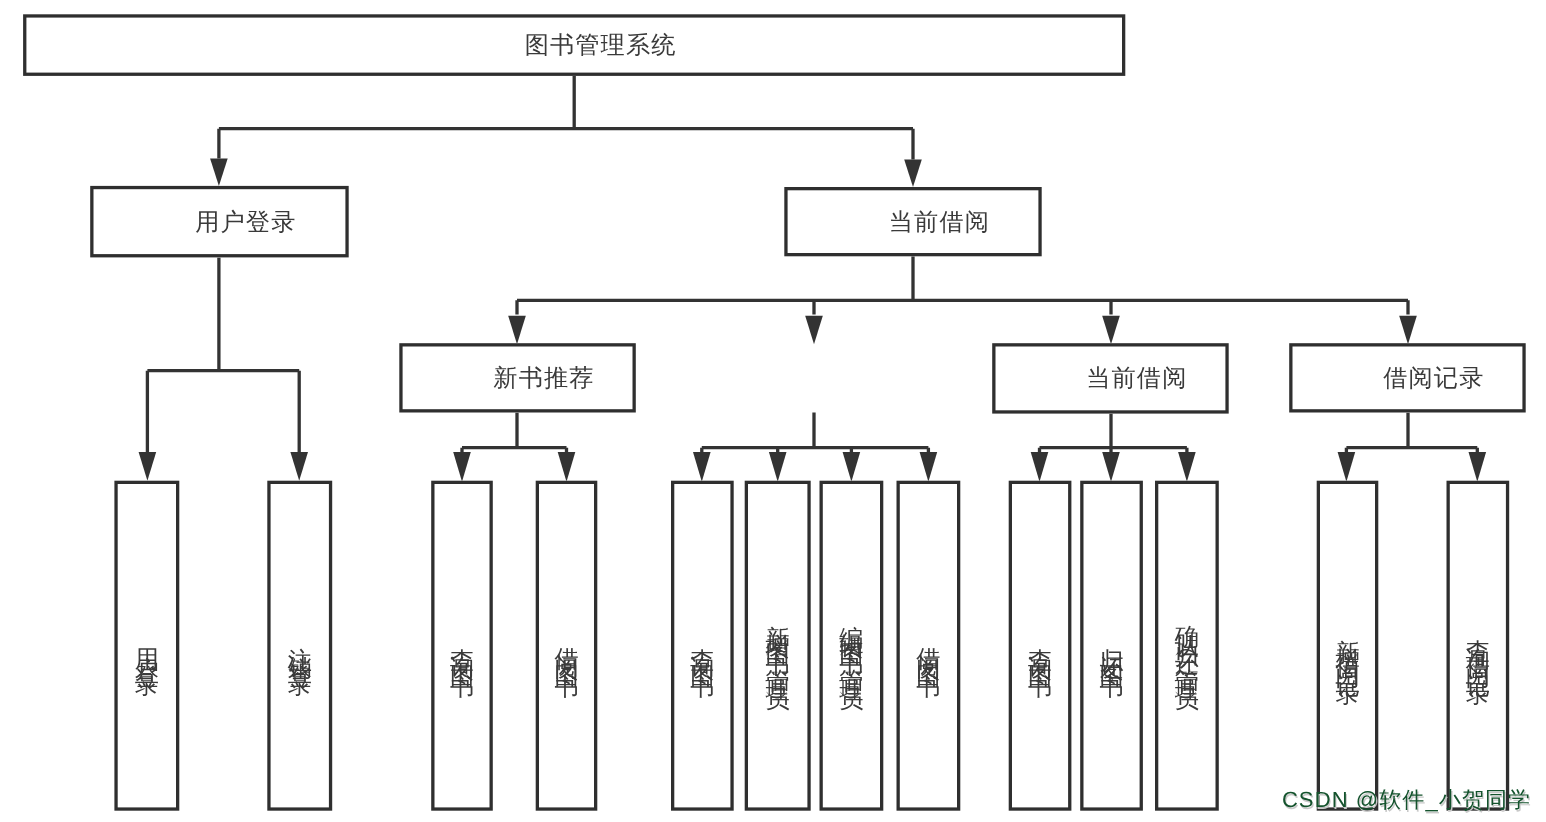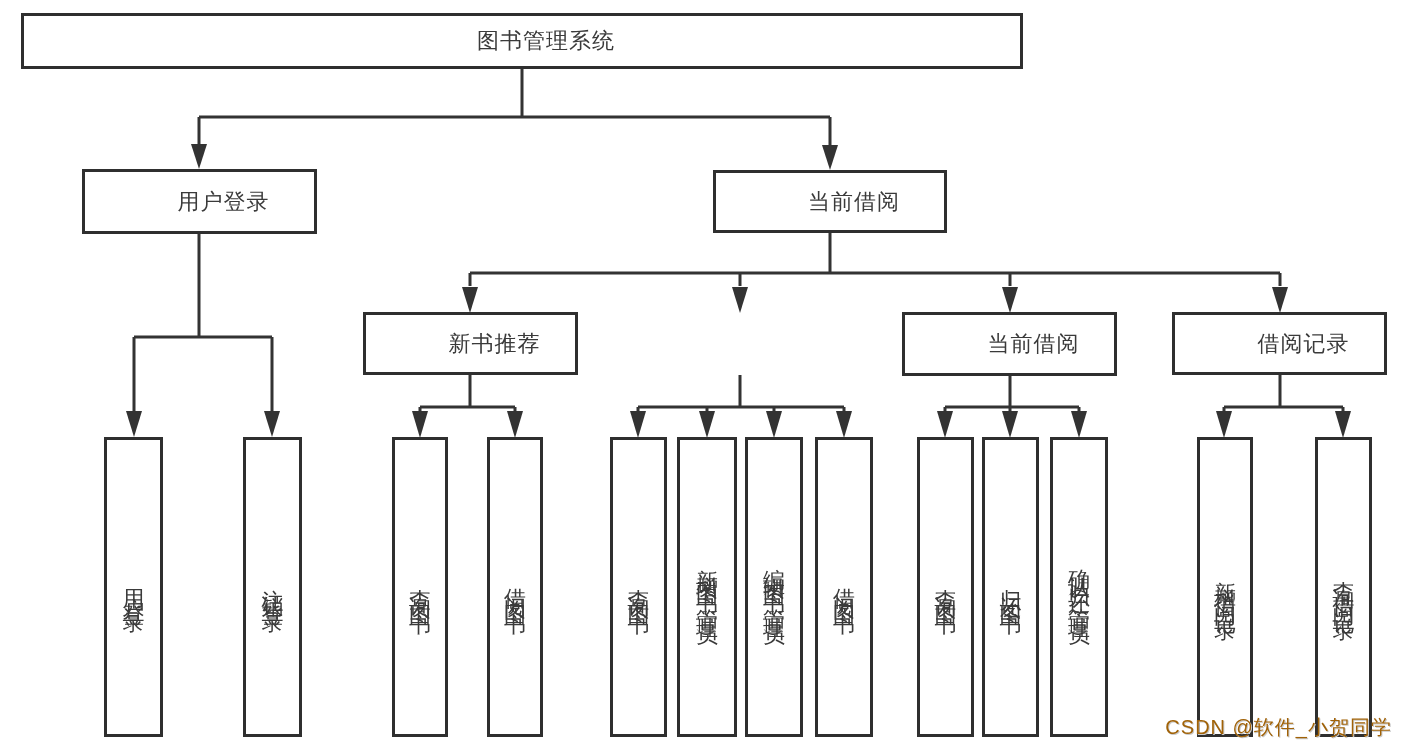--- a/index.html
+++ b/index.html
@@ -29,21 +29,21 @@
     text-orientation:mixed;
     font-size:22px;
     letter-spacing:8px;
     line-height:1;
     white-space:nowrap;
   }
   .watermark{
     position:absolute;
     right:13px;top:714px;
     font-size:20px;
-    color:#a16207;
+    color:#14532d;
     letter-spacing:1px;
     white-space:nowrap;
     text-shadow:1px 1px 0 #c9c9c9;
   }
 </style>
 </head>
 <body>
 
 <div id="canvas">
 

